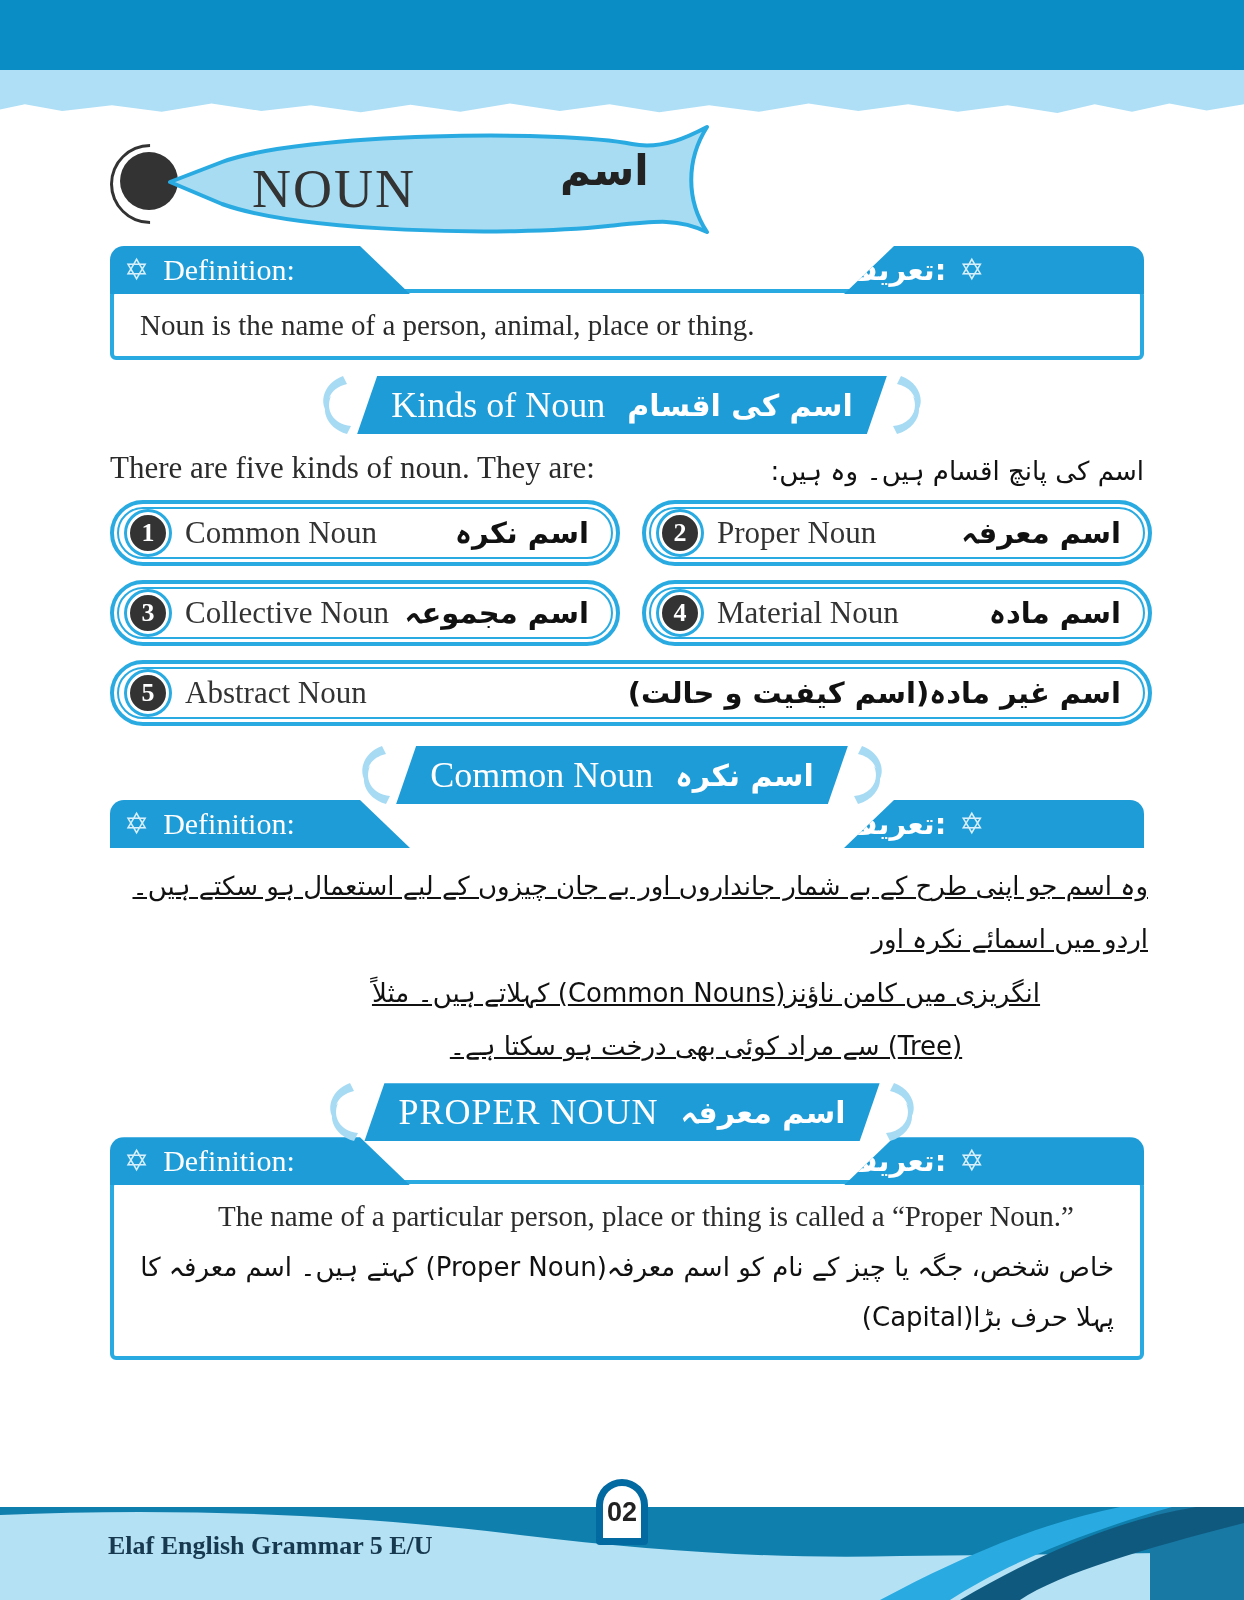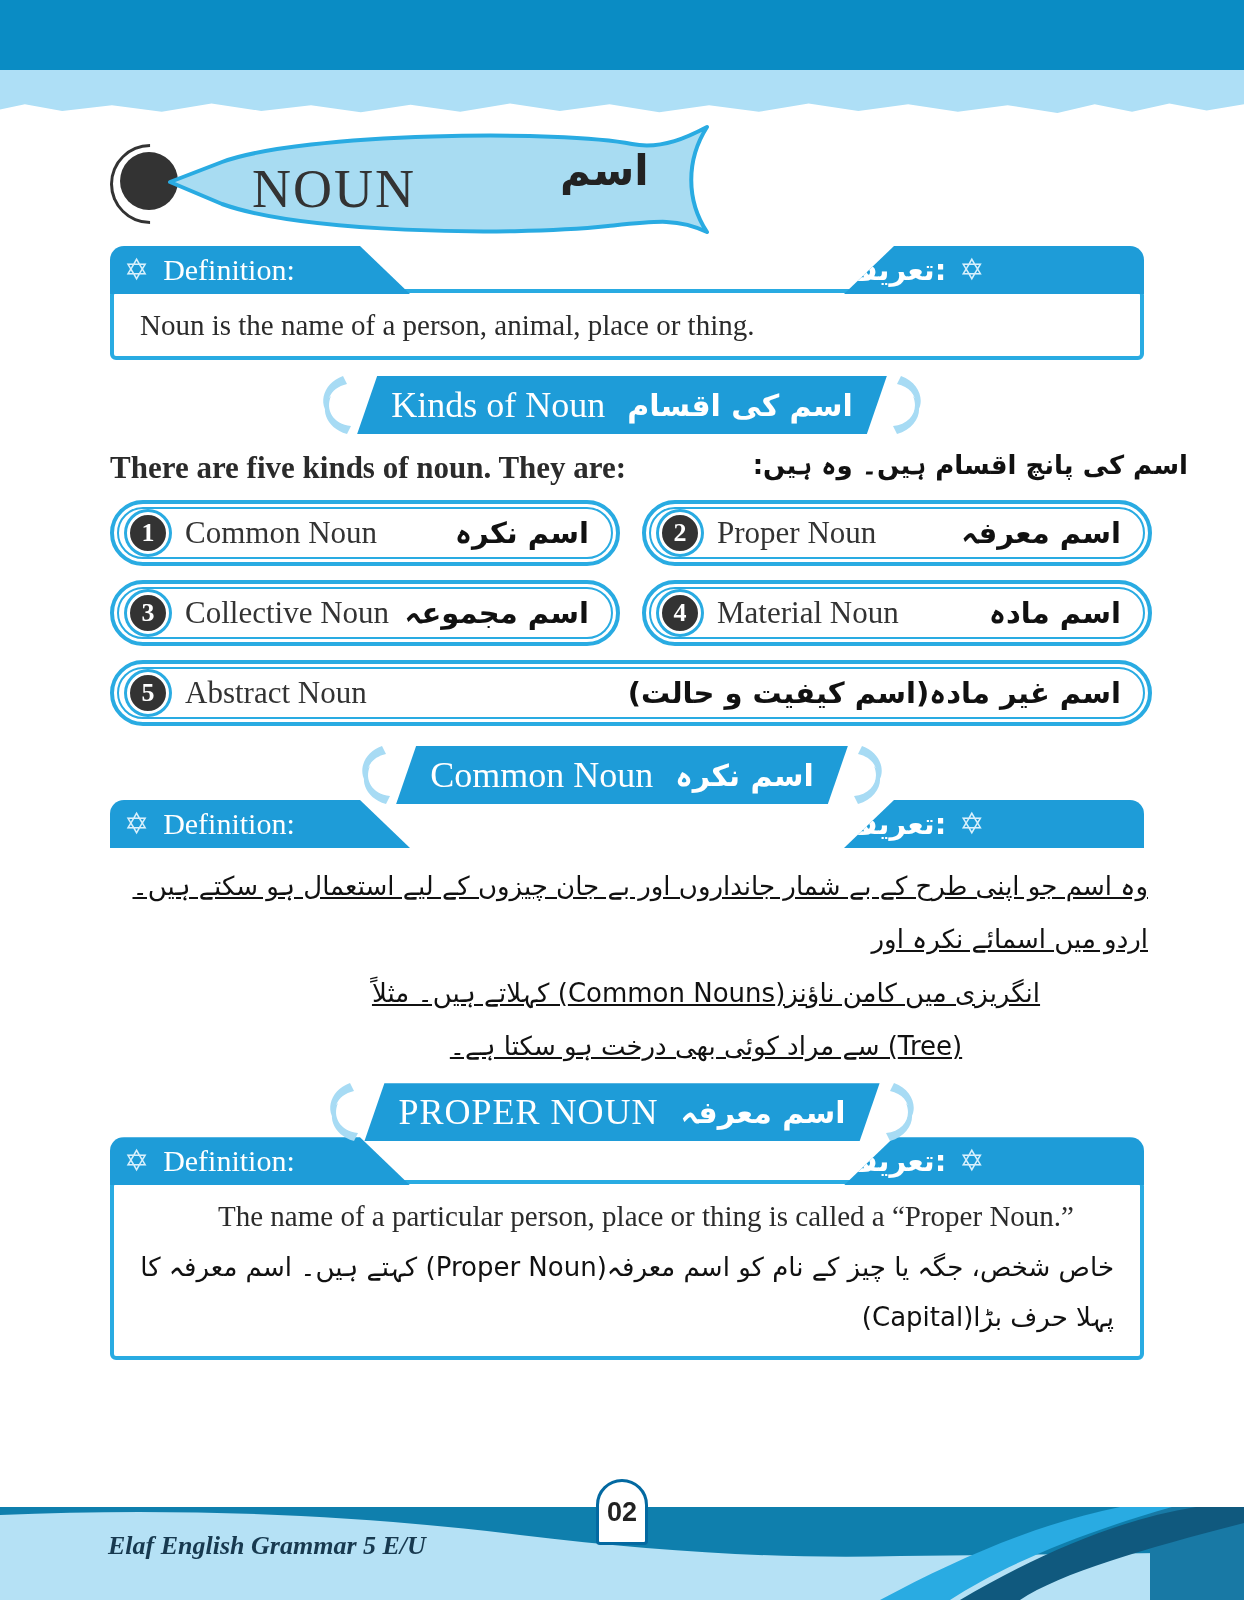--- a/index.html
+++ b/index.html
@@ -47,21 +47,21 @@
   .banner-row { display:flex; justify-content:center; align-items:center; gap:4px; position:relative; z-index:2; }
   .banner-plate { background:#1e9cd8; color:#fff; padding:8px 34px; min-width:380px; text-align:center;
     clip-path:polygon(20px 0,100% 0,calc(100% - 20px) 100%,0 100%); display:flex; align-items:center; justify-content:center; gap:22px; }
   .banner-en { font-size:36px;text-align:center; }
   .banner-en.caps { letter-spacing:1px; }
   .banner-ur { font-size:30px; font-family:"DejaVu Sans",sans-serif; font-weight:bold; direction:rtl; }
   .flourish { display:inline-flex; }
   .flourish.right { transform:scaleX(-1); }
 
   
-  .kinds-intro { display:flex; justify-content:space-between; align-items:flex-start; margin:14px 56px 0 110px;font-weight:bold; }
+  .kinds-intro { display:flex; justify-content:space-between; align-items:flex-end; margin:14px 100px 0 110px; }
   .kinds-intro-en { font-size:31px; color:#2b2b2b; }
   .kinds-intro-ur { direction:rtl; font-size:26px; color:#111; font-family:"DejaVu Sans",sans-serif; }
   .kinds-grid { display:grid; grid-template-columns:1fr 1fr; gap:14px 22px; margin:14px 92px 0 110px; }
   .pill { border:4px solid #29abe2; border-radius:40px; padding:3px; background:#fff; }
   .pill-inner { border:2px solid #29abe2; border-radius:34px; display:flex; align-items:center; height:52px; padding:0 22px 0 8px; }
   .pill-num { flex:0 0 auto; width:42px; height:42px; border-radius:50%; background:#333; color:#fff;
     display:flex; align-items:center; justify-content:center; font-size:26px; font-weight:bold;
     border:3px solid #fff; box-shadow:0 0 0 3px #29abe2; margin-right:16px; }
   .pill-en { font-size:31px; color:#333; }
   .pill-ur { margin-left:auto; direction:rtl; font-size:29px; color:#111; font-family:"DejaVu Sans",sans-serif; font-weight:bold; }
@@ -69,24 +69,24 @@
 
   
   .urdu-para { margin:12px 96px 0 84px; direction:rtl; }
   .urdu-line { direction:rtl; text-align:right; font-size:26px; color:#111; line-height:2.05;
     font-family:"DejaVu Sans",sans-serif;text-decoration:underline; }
   .urdu-line.center-ish { text-align:center; padding-left:180px; }
 
   
   .footer { position:absolute; left:0; bottom:0; width:1244px; height:95px; }
   .footer svg { position:absolute; left:0; top:0; }
-  .footer-title { position:absolute; left:108px; top:26px; font-size:26px; font-weight:bold; font-style:italic;
+  .footer-title { position:absolute; left:108px; top:26px; font-size:26px; font-weight:bold; 
     color:#17394f; z-index:2; }
   .page-badge { position:absolute; left:596px; top:-26px; width:52px; height:66px; background:#fff;
-    border:3px solid #0369a1; border-radius:26px 26px 4px 4px; display:flex; align-items:center; justify-content:center;
+    border:7px solid #0369a1; border-radius:26px 26px 4px 4px; display:flex; align-items:center; justify-content:center;
     font-size:27px; font-weight:bold; color:#222; z-index:3; font-family:"Liberation Sans","DejaVu Sans",sans-serif; }
 
   .mt8{margin-top:8px;} .mt14{margin-top:14px;} .mt18{margin-top:18px;}
   .overlap-down { margin-bottom:-16px; }
 </style>
 </head>
 <body>
 
 <div class="page">
 

